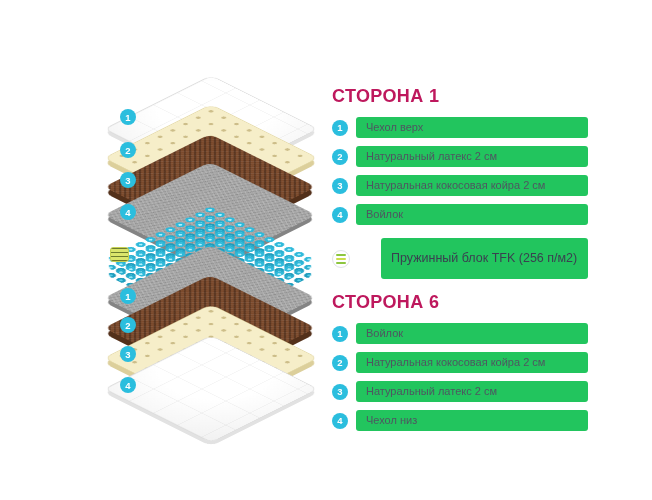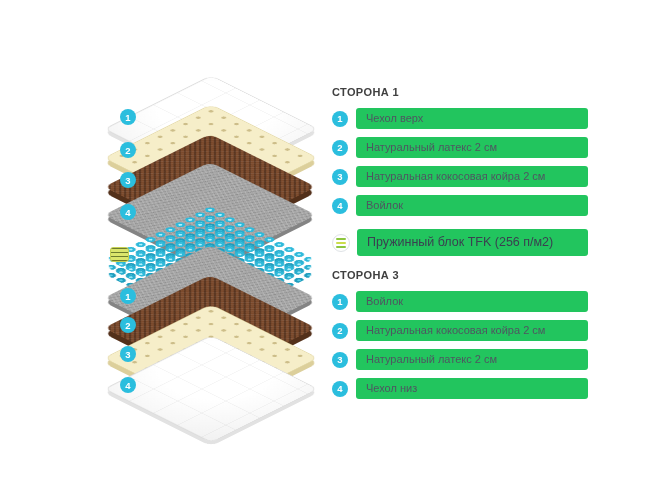--- a/index.html
+++ b/index.html
@@ -73,35 +73,35 @@
   
   .spring-tag{
     position:absolute; left:110px; top:247px; width:17px; height:13px; border-radius:3px;
     background:repeating-linear-gradient(0deg, #6d7c2e 0 1.5px, #dbe56b 1.5px 4px);
     border:1px solid #c6d153; z-index:6;
   }
 
   
   .panel { position:absolute; left:332px; top:86px; width:256px; }
   .heading{
-    font-size:11px; font-weight:bold; color:#404040; letter-spacing:.4px;
+    font-size:18px; font-weight:bold; color:#be185d; letter-spacing:.4px;
     margin:0 0 10px 0;
   }
   .row { display:flex; align-items:center; margin-bottom:8px; }
   .num{
     flex:none; width:16px; height:16px; border-radius:50%; background:#2bbede;
     color:#fff; font-size:9.5px; font-weight:bold;
     display:flex; align-items:center; justify-content:center; margin-right:8px;
   }
   .bar{
     flex:1; background:#22c55e; border-radius:3px; padding:4px 10px;
     font-size:11px; color:#4f5661; line-height:13px;
   }
   .row.spring-row{ margin:13px 0 13px 0; }
-  .spring-row .bar{ font-size:12.5px; color:#3a4150; padding:6px 10px; line-height:15px; }
+  .spring-row .bar{ font-size:12.5px; color:#3a4150; padding:13px 10px; line-height:15px;margin-left:24px; }
   .legend-spring-icon{
     flex:none; width:18px; height:18px; border-radius:50%; background:#fff;
     border:1px solid #dfe3e6; margin-right:7px; box-sizing:border-box;
     display:flex; flex-direction:column; align-items:center; justify-content:center; gap:2px;
   }
   .legend-spring-icon i{ display:block; width:10px; height:2px; border-radius:1px; }
   .legend-spring-icon i:nth-child(1){ background:#8dc63f; }
   .legend-spring-icon i:nth-child(2){ background:#cbdd4a; }
   .legend-spring-icon i:nth-child(3){ background:#8dc63f; }
   .heading.second{ margin-top:2px; }
@@ -181,21 +181,21 @@
 
     <div class="row spring-row">
       <span class="legend-spring-icon">
           <i></i>
           <i></i>
           <i></i>
         </span>
       <span class="bar">Пружинный блок TFK (256 п/м2)</span>
     </div>
 
-    <div class="heading second">СТОРОНА 3</div>
+    <div class="heading second">СТОРОНА 6</div>
 
     <div class="row">
       <span class="num">1</span>
       <span class="bar">Войлок</span>
     </div>
     <div class="row">
       <span class="num">2</span>
       <span class="bar">Натуральная кокосовая койра 2 см</span>
     </div>
     <div class="row">

